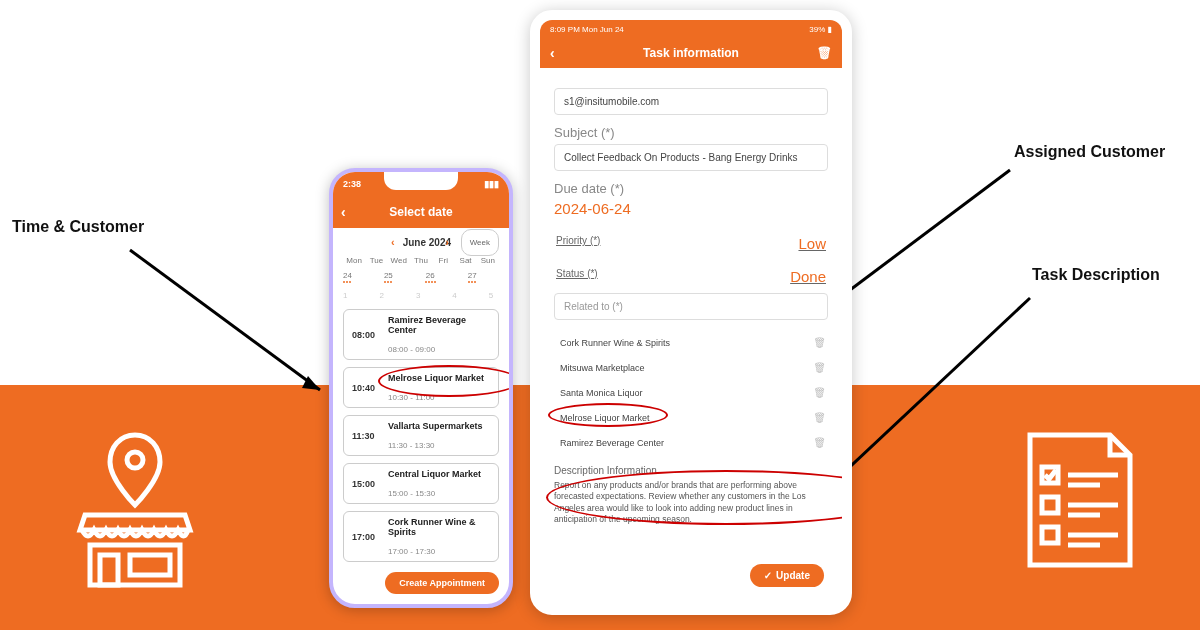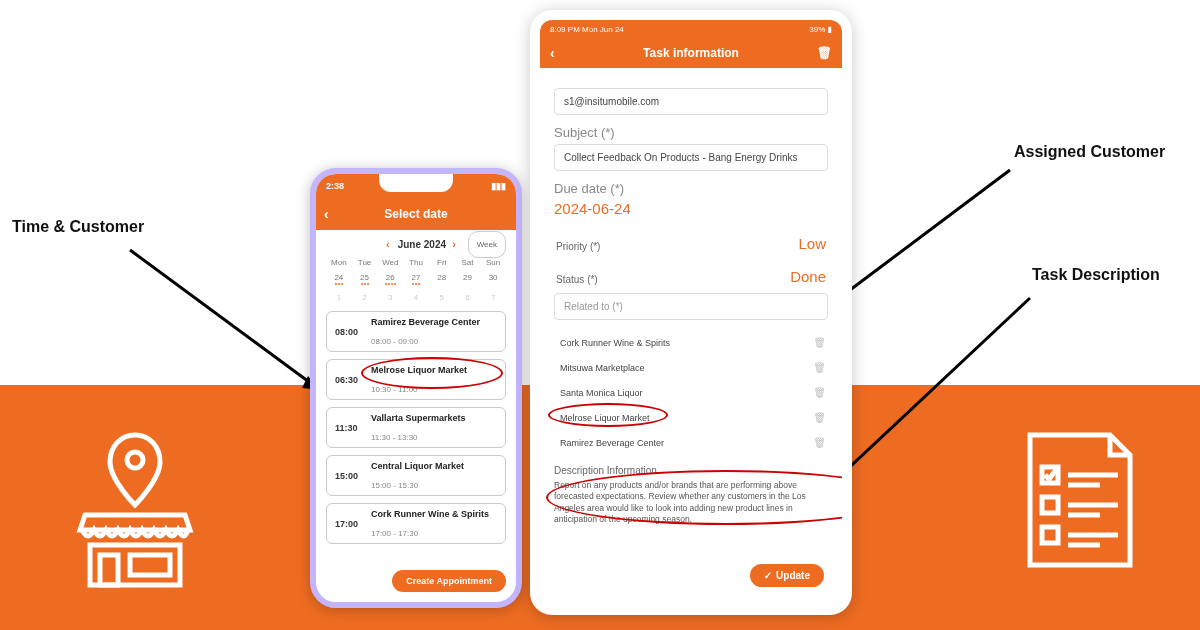--- a/index.html
+++ b/index.html
@@ -2,52 +2,52 @@
 <html><head>
 <meta charset="utf-8">
 <style>
 * { margin:0; padding:0; box-sizing:border-box; font-family: -apple-system, BlinkMacSystemFont, "Segoe UI", Arial, sans-serif; }
 body { width:1200px; height:630px; position:relative; background:#fff; overflow:hidden; }
 
 
 .band { position:absolute; left:0; top:385px; width:1200px; height:247px; background:#ee6c22; }
 
 
-.phone { position:absolute; left:310px; top:168px; width:212px; height:440px; background:#fff; border:6px solid #c4b5fd; border-radius:26px; box-shadow:0 2px 14px rgba(0,0,0,.25); overflow:hidden; }
+.phone { position:absolute; left:329px; top:168px; width:184px; height:440px; background:#fff; border:4px solid #c4b5fd; border-radius:26px; box-shadow:0 2px 14px rgba(0,0,0,.25); overflow:hidden; }
 .notch { position:absolute; left:50%; top:0; transform:translateX(-50%); width:74px; height:18px; background:#fff; border-radius:0 0 12px 12px; z-index:5; }
 .phone-status { height:24px; background:#ee6c22; color:#fff; font-size:9px; font-weight:600; display:flex; align-items:center; justify-content:space-between; padding:0 10px; }
 .phone-header { height:32px; background:#ee6c22; color:#fff; display:flex; align-items:center; justify-content:center; position:relative; font-size:12px; font-weight:600; }
 .phone-back { position:absolute; left:8px; color:#fff; font-size:14px; }
 .phone-body { padding:8px 10px 60px; font-size:9px; color:#333; }
 .month-row { display:flex; align-items:center; justify-content:center; gap:8px; margin-bottom:8px; position:relative; }
 .month-row .nav { color:#ee6c22; font-size:11px; font-weight:700; }
 .week-pill { position:absolute; right:0; border:1px solid #ccc; border-radius:10px; padding:8px 8px; font-size:8px; color:#666; }
 .grid-head, .grid-row { display:grid; grid-template-columns:repeat(7,1fr); text-align:center; font-size:8px; color:#777; }
-.grid-row { margin-top:4px; }
+.grid-row { margin-top:4px;gap:32px; }
 .day { padding:2px 0; position:relative; }
 .dots { display:flex; justify-content:center; gap:1px; margin-top:1px; }
 .dots span { width:2px; height:2px; background:#ee6c22; border-radius:50%; display:block; }
 .grid-row.fade { color:#ccc; }
 .appt { border:1px solid #ccc; border-radius:6px; margin-top:7px; padding:5px 8px; display:flex; gap:10px; align-items:center; position:relative; }
 .appt .time { font-size:9px; color:#333; font-weight:600; min-width:26px; }
 .appt .title { font-size:9px; color:#222; font-weight:600; }
 .appt .sub { font-size:8px; color:#888; margin-top:10px; }
 .create-btn { position:absolute; bottom:10px; right:10px; background:#ee6c22; color:#fff; border:none; border-radius:14px; padding:6px 14px; font-size:9px; font-weight:600; }
 
 
 .tablet { position:absolute; left:530px; top:10px; width:322px; height:605px; background:#fff; border:10px solid #fff; border-radius:22px; box-shadow:0 2px 16px rgba(0,0,0,.22); overflow:hidden; }
 .tab-status { height:18px; background:#ee6c22; color:#fff; font-size:8px; display:flex; align-items:center; justify-content:space-between; padding:0 10px; }
 .tab-header { height:30px; background:#ee6c22; color:#fff; display:flex; align-items:center; justify-content:center; font-size:12px; font-weight:600; position:relative; }
 .tab-back { position:absolute; left:10px; font-size:14px; }
 .tab-trash { position:absolute; right:10px; font-size:12px; }
 .tab-body { padding:20px 14px; }
 .field { border:1px solid #ddd; border-radius:4px; padding:7px 9px; font-size:10px; color:#444; margin-bottom:10px; }
 .label { font-size:13px; color:#888; margin-bottom:4px; }
 .value-o { color:#ee6c22; font-size:15px; font-weight:500; }
-.row-lbl { display:flex; justify-content:space-between; align-items:flex-end; padding:8px 2px; font-size:10px; color:#666; }
+.row-lbl { display:flex; justify-content:space-between; align-items:flex-start; padding:8px 2px; font-size:10px; color:#666;text-decoration:underline; }
 .rel-item { display:flex; justify-content:space-between; align-items:center; padding:7px 2px 7px 6px; font-size:9px; color:#444; border-bottom:0; }
 .rel-item .trash { color:#bbb; font-size:10px; }
 .desc-h { font-size:10px; color:#666; margin-top:10px; margin-bottom:4px; }
 .desc-text { font-size:8.5px; color:#555; line-height:1.35; }
 .update-btn { position:absolute; right:18px; bottom:18px; background:#ee6c22; color:#fff; border:none; border-radius:14px; padding:6px 14px; font-size:10px; font-weight:600; display:flex; align-items:center; gap:4px; }
 
 
 .anno { position:absolute; font-weight:800; font-size:16px; color:#111; }
 .arrow { position:absolute; }
 
@@ -173,21 +173,21 @@
     </div>
 
     <div class="appt">
       <div class="time">08:00</div>
       <div>
           <div class="title">Ramirez Beverage Center</div>
           <div class="sub">08:00 - 09:00</div>
         </div>
     </div>
     <div class="appt" style="position:relative;">
-      <div class="time">06:30</div>
+      <div class="time">10:40</div>
       <div>
           <div class="title">Melrose Liquor Market</div>
           <div class="sub">10:30 - 11:00</div>
         </div>
       <div class="ellipse" style="left:34px;top:-3px;width:142px;height:32px;"></div>
     </div>
     <div class="appt">
       <div class="time">11:30</div>
       <div>
           <div class="title">Vallarta Supermarkets</div>

